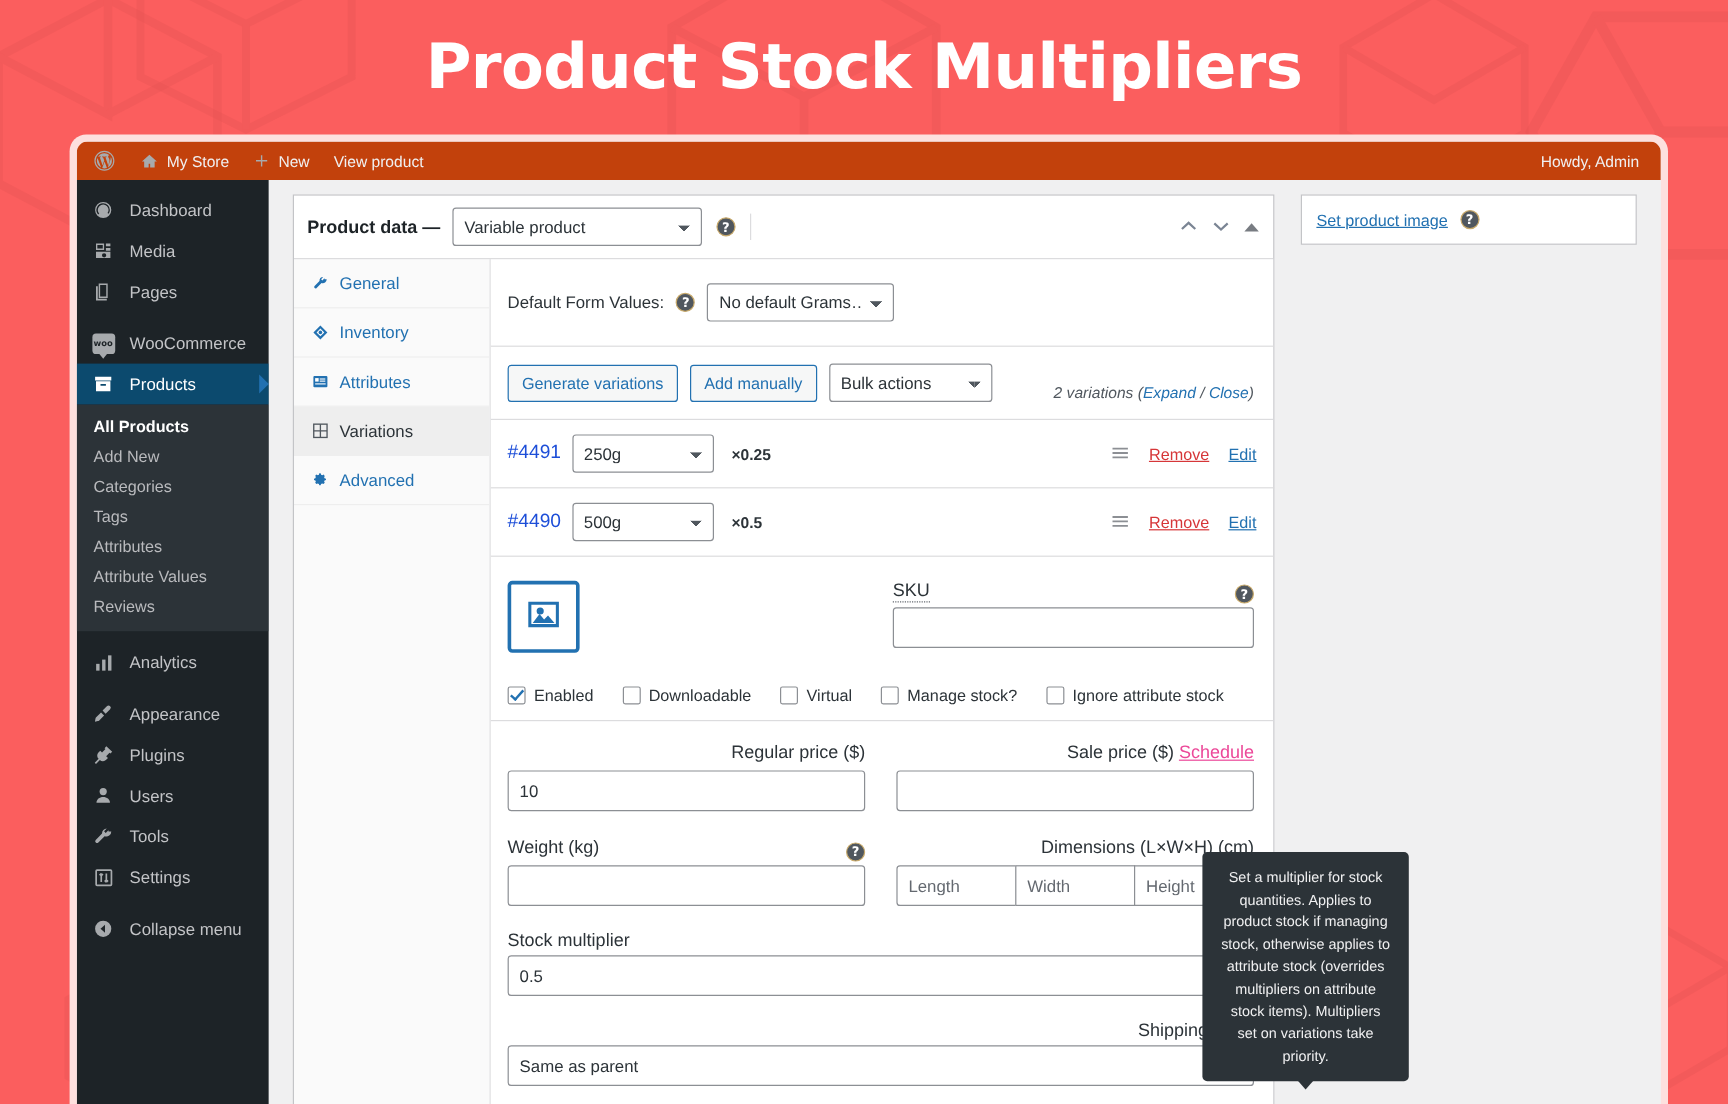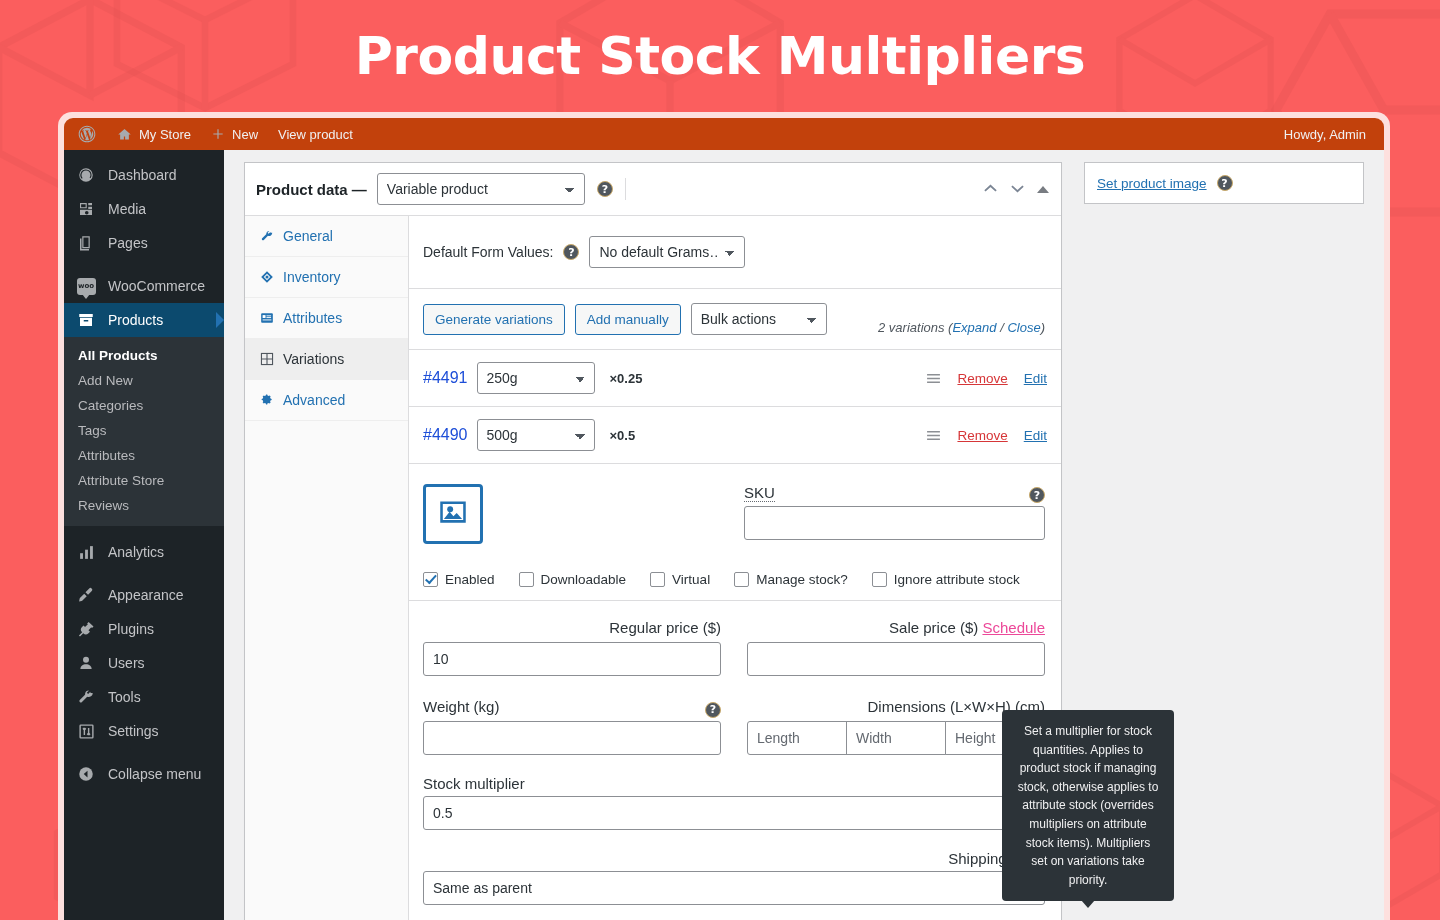--- a/index.html
+++ b/index.html
@@ -365,21 +365,21 @@
         </span>
         <span class="mlabel">Products</span>
       </div>
 
       <div class="submenu">
         <div class="submenu-item current">All Products</div>
         <div class="submenu-item">Add New</div>
         <div class="submenu-item">Categories</div>
         <div class="submenu-item">Tags</div>
         <div class="submenu-item">Attributes</div>
-        <div class="submenu-item">Attribute Store</div>
+        <div class="submenu-item">Attribute Values</div>
         <div class="submenu-item">Reviews</div>
       </div>
 
       <div class="menu-sep"></div>
 
       <div class="menu-top">
         <span class="mico">
           <svg width="17" height="17" viewBox="0 0 24 24" fill="#a7aaad">
                 <rect x="3" y="13" width="4" height="8"></rect>
                 <rect x="10" y="8" width="4" height="13"></rect>

